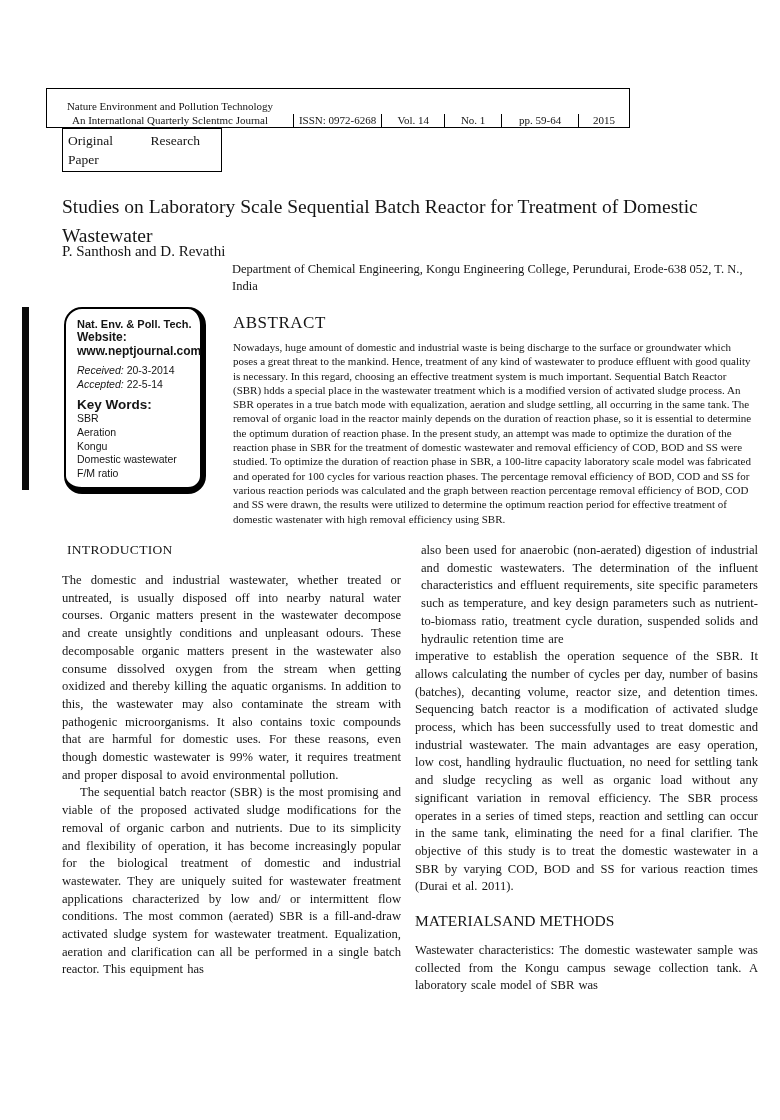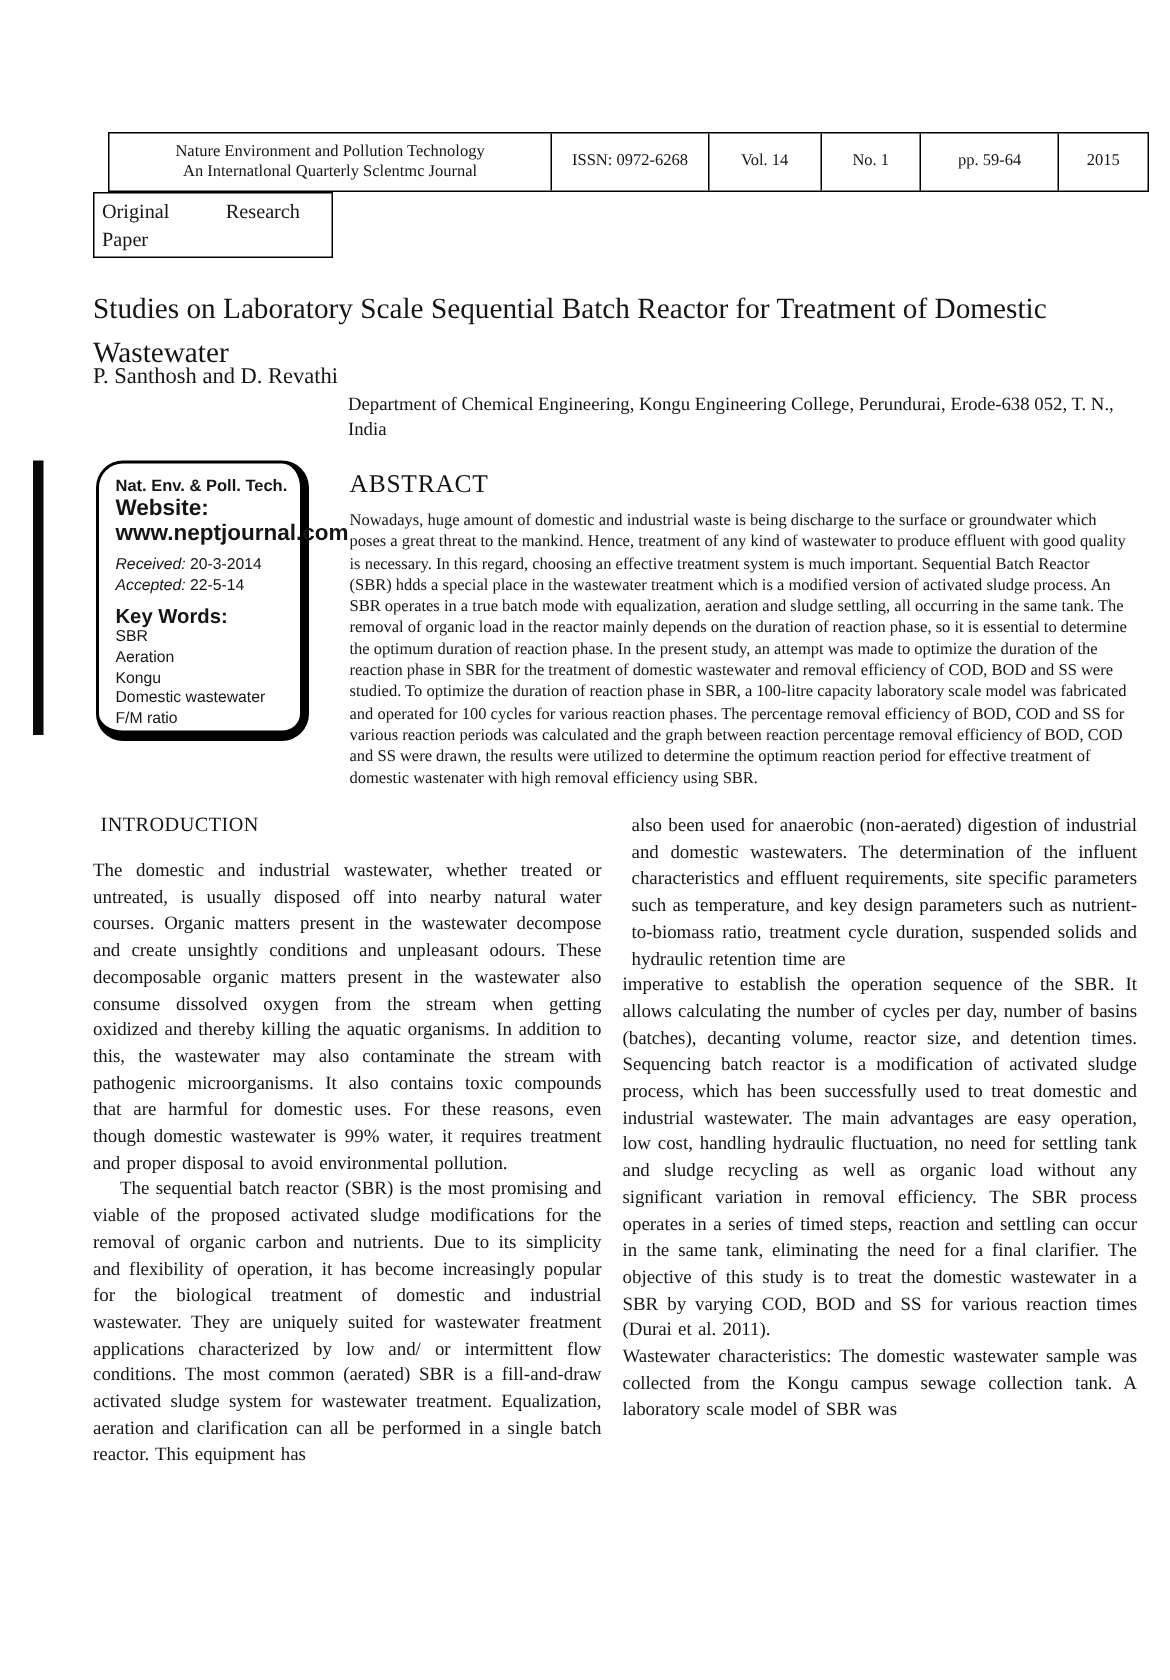--- a/index.html
+++ b/index.html
@@ -10,24 +10,25 @@
     height: 1120px;
     background: #ffffff;
     font-family: "Liberation Serif", serif;
     color: #151515;
     overflow: hidden;
     margin: 0 auto;
   }
 
   
   .header-table {
-    position: absolute; left: 72px; top: 88px;
-    width: 694px; height: 40px;
+    position: absolute; left: 46px; top: 88px;
+    width: 584px; height: 40px;
     display: flex;
     border: 1.6px solid #000;
+    align-items: flex-end;
   }
   .header-cell {
     border-left: 1.4px solid #000;
     display: flex; flex-direction: column;
     align-items: center; justify-content: center;
     font-size: 11px; line-height: 13.5px;
     text-align: center;
     padding: 0 2px;
   }
   .header-cell:first-child { border-left: none; }
@@ -77,21 +78,21 @@
     position: absolute; left: 64px; top: 307px;
     width: 142px; height: 187px;
     border: 2.5px solid #000;
     border-right-width: 6px;
     border-bottom-width: 7px;
     border-radius: 18px;
     padding: 9px 4px 0 11px;
     font-family: "Liberation Sans", sans-serif;
   }
   .ib-abbrev { font-size: 11px; font-weight: bold; }
-  .ib-website { font-size: 15px; font-weight: bold; margin-bottom: 6px; }
+  .ib-website { font-size: 12px; font-weight: bold; margin-bottom: 6px; }
   .ib-date { font-size: 10.5px; line-height: 13.5px; }
   .ib-date .lbl { font-style: italic; margin-top: 37px; }
   .ib-keywords-title { font-size: 13.5px; font-weight: bold; margin-top: 6px; }
   .ib-keywords { list-style: none; font-size: 10.5px; line-height: 13.8px; }
 
   
   .abstract {
     position: absolute; left: 233px; top: 313px;
     width: 524px;
   }
@@ -185,17 +186,18 @@
 
   <div class="columns">
     <div class="col-left">
       <div class="section-heading">INTRODUCTION</div>
       <p class="body-para">The domestic and industrial wastewater, whether treated or untreated, is usually disposed off into nearby natural water courses. Organic matters present in the wastewater decompose and create unsightly conditions and unpleasant odours. These decomposable organic matters present in the wastewater also consume dissolved oxygen from the stream when getting oxidized and thereby killing the aquatic organisms. In addition to this, the wastewater may also contaminate the stream with pathogenic microorganisms. It also contains toxic compounds that are harmful for domestic uses. For these reasons, even though domestic wastewater is 99% water, it requires treatment and proper disposal to avoid environmental pollution.</p>
       <p class="body-para indent">The sequential batch reactor (SBR) is the most promising and viable of the proposed activated sludge modifications for the removal of organic carbon and nutrients. Due to its simplicity and flexibility of operation, it has become increasingly popular for the biological treatment of domestic and industrial wastewater. They are uniquely suited for wastewater freatment applications characterized by low and/ or intermittent flow conditions. The most common (aerated) SBR is a fill-and-draw activated sludge system for wastewater treatment. Equalization, aeration and clarification can all be performed in a single batch reactor. This equipment has</p>
     </div>
     <div class="col-right">
       <p class="body-para cont-indent">also been used for anaerobic (non-aerated) digestion of industrial and domestic wastewaters. The determination of the influent characteristics and effluent requirements, site specific parameters such as temperature, and key design parameters such as nutrient-to-biomass ratio, treatment cycle duration, suspended solids and hydraulic retention time are</p>
       <p class="body-para">imperative to establish the operation sequence of the SBR. It allows calculating the number of cycles per day, number of basins (batches), decanting volume, reactor size, and detention times. Sequencing batch reactor is a modification of activated sludge process, which has been successfully used to treat domestic and industrial wastewater. The main advantages are easy operation, low cost, handling hydraulic fluctuation, no need for settling tank and sludge recycling as well as organic load without any significant variation in removal efficiency. The SBR process operates in a series of timed steps, reaction and settling can occur in the same tank, eliminating the need for a final clarifier. The objective of this study is to treat the domestic wastewater in a SBR by varying COD, BOD and SS for various reaction times (Durai et al. 2011).</p>
+      <div class="methods-heading">MATERIALSAND METHODS</div>
       <p class="body-para">Wastewater characteristics: The domestic wastewater sample was collected from the Kongu campus sewage collection tank. A laboratory scale model of SBR was</p>
     </div>
   </div>
 
 </div>
 
 </body></html>

